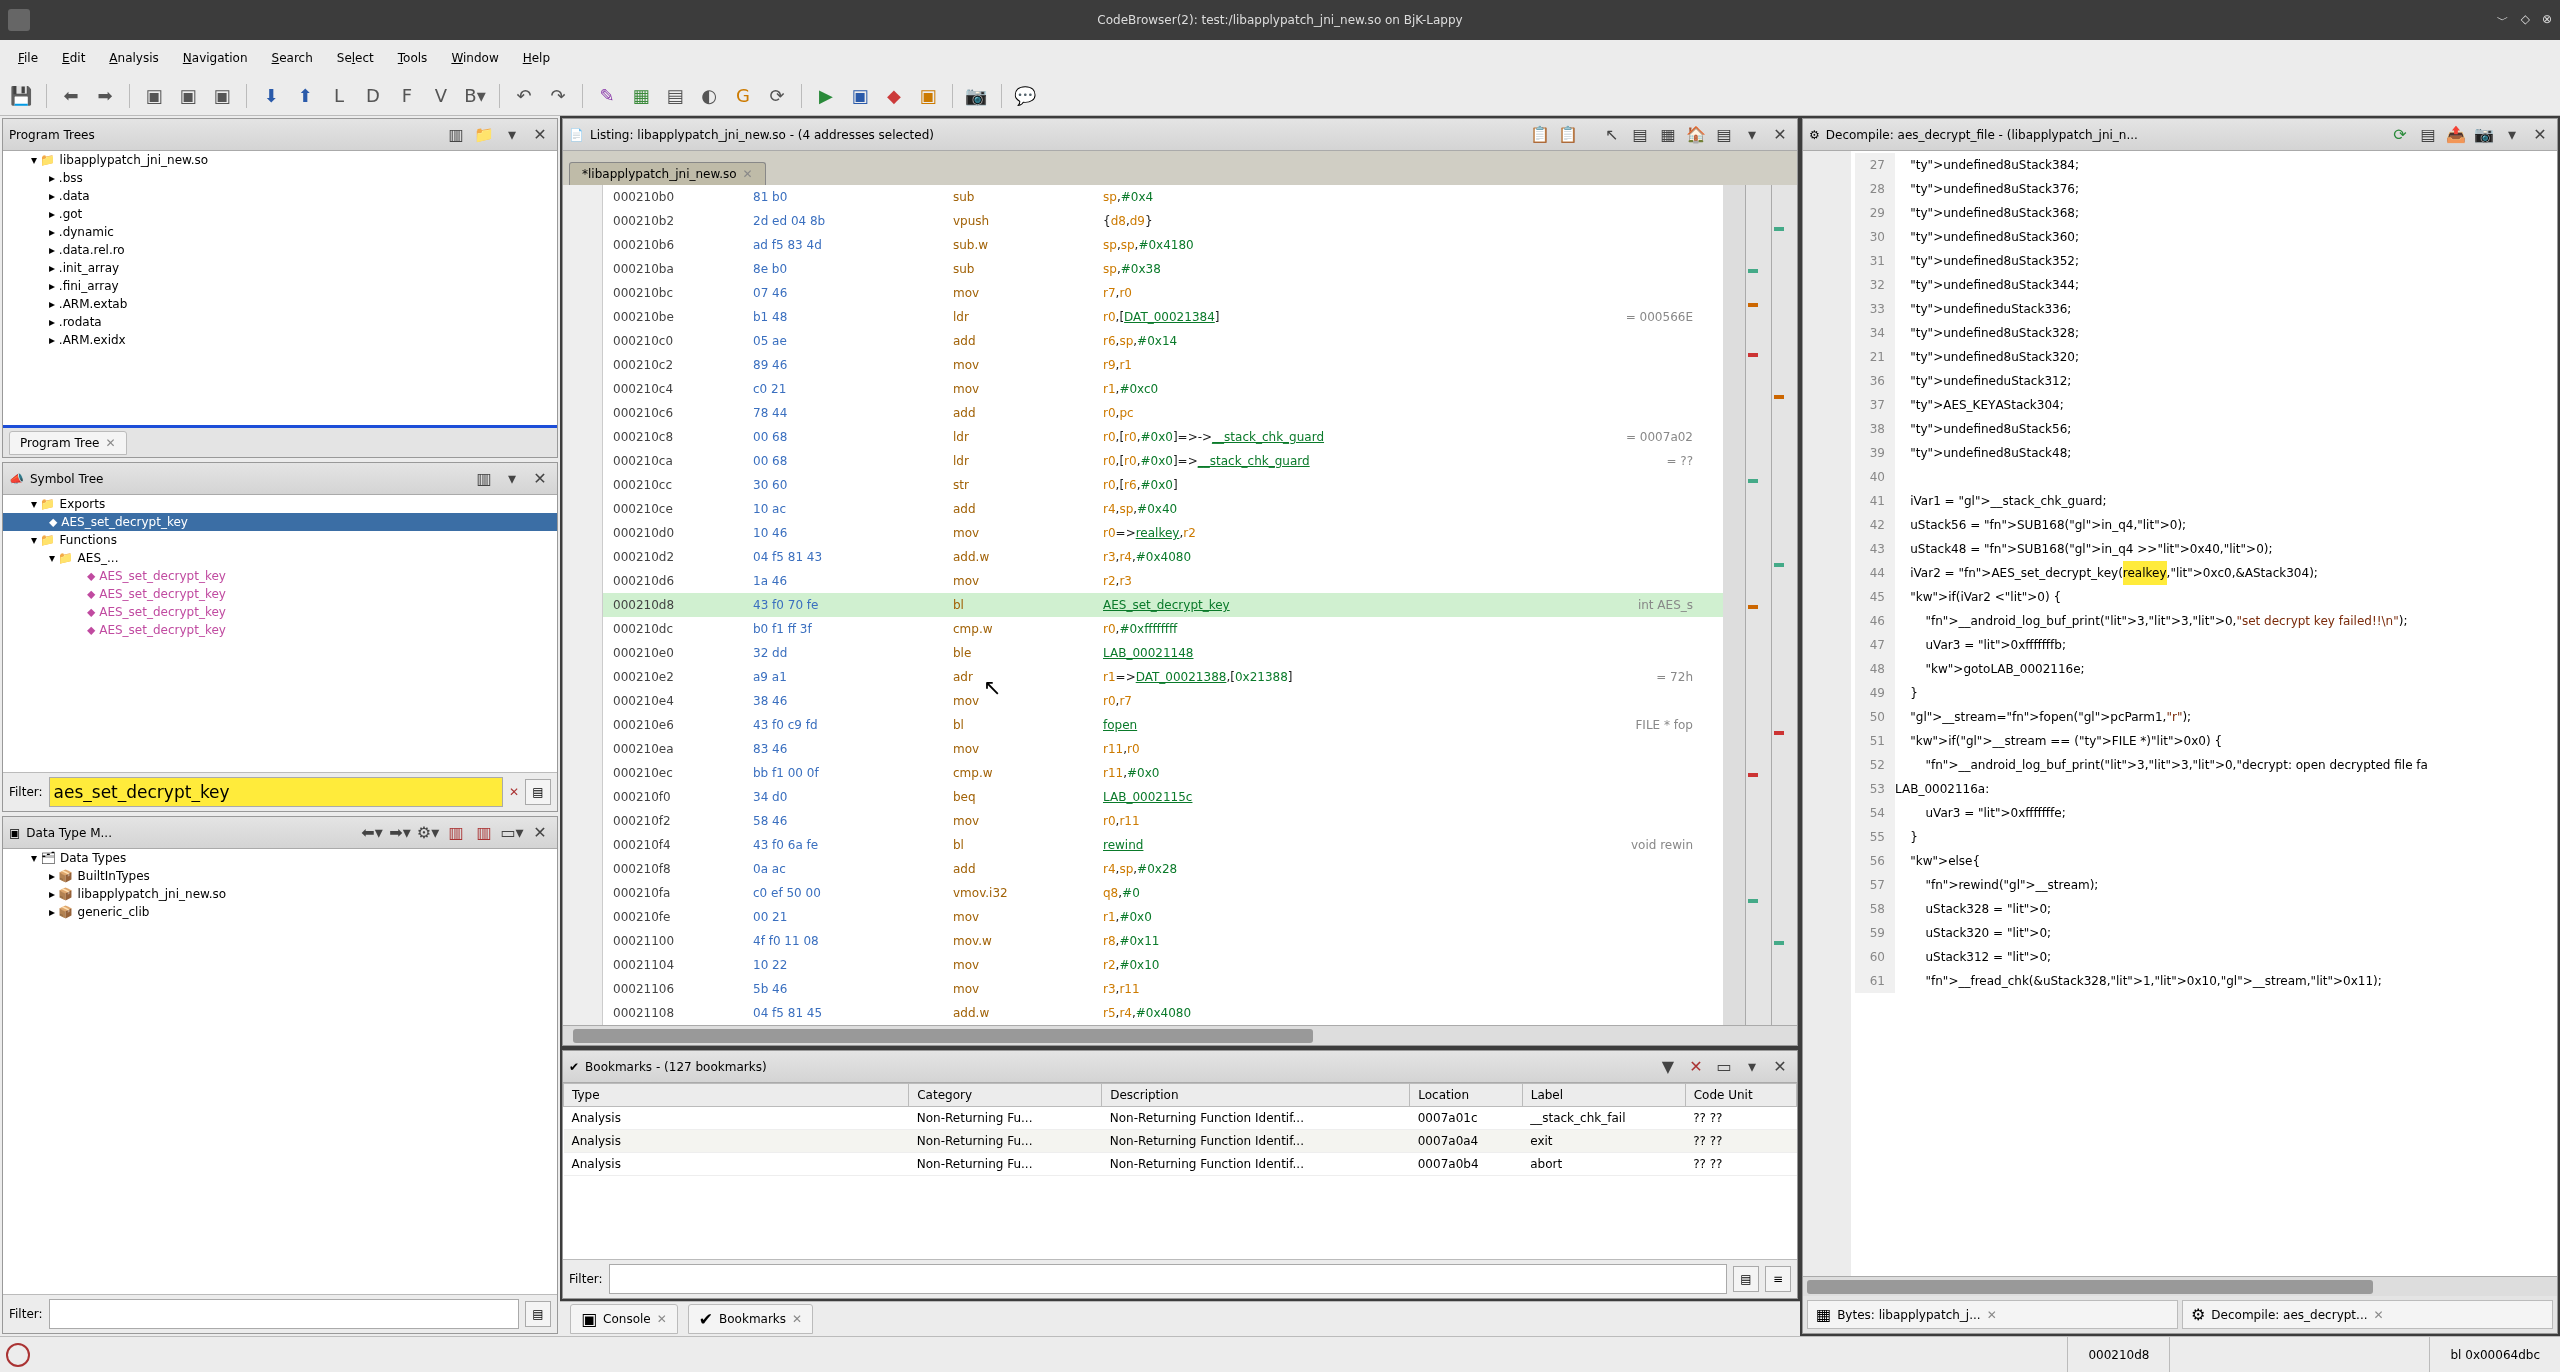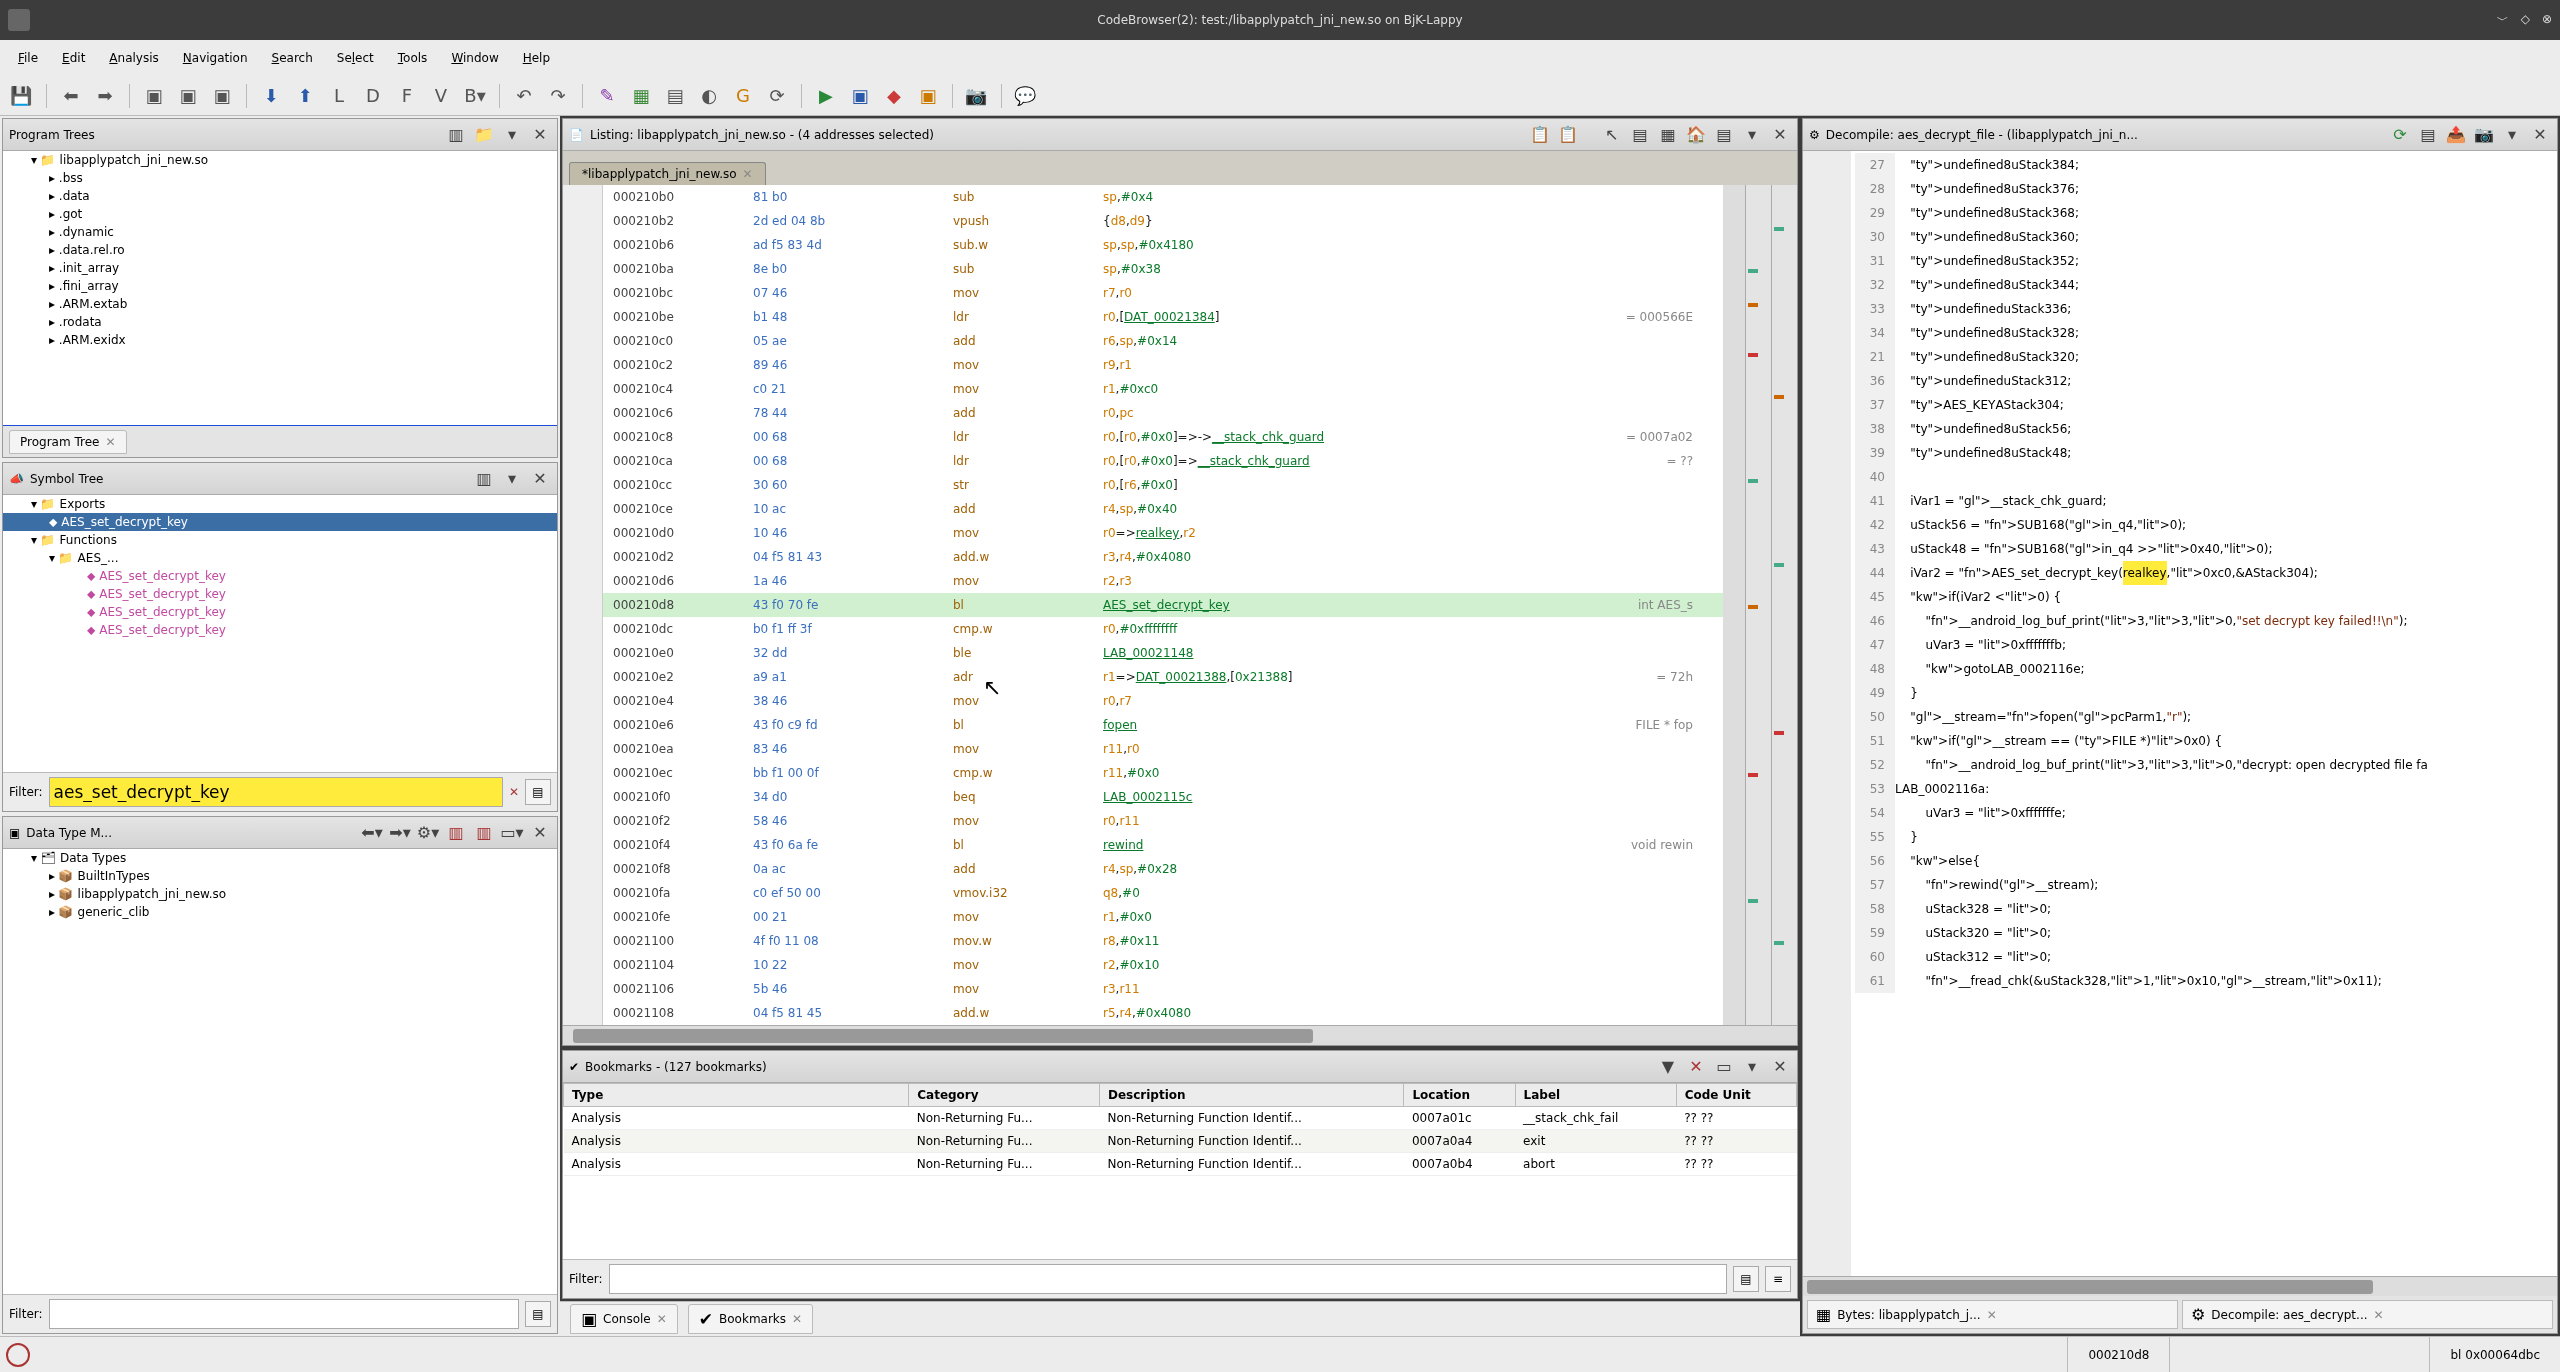--- a/index.html
+++ b/index.html
@@ -28,21 +28,21 @@
 .panel-hdr { height: 32px; background: linear-gradient(#e4e4e4,#d4d4d4); display: flex; align-items: center; padding: 0 6px; font-size: 18px; border-bottom:1px solid #aaa;}
 .panel-hdr .title { flex:1; display:flex; align-items:center; gap:6px;}
 .panel-hdr .icons { display:flex; gap:6px; }
 .panel-hdr .icons span { width:22px; height:22px; display:inline-flex; align-items:center; justify-content:center; cursor:pointer; font-size:16px; color:#444;}
 .panel-body { flex:1; background:#fff; overflow:auto; font-size:18px;}
 
 .tree-item { padding: 2px 24px 2px 28px; white-space:nowrap; cursor:pointer;}
 .tree-item.lvl1 { padding-left: 46px;}
 .tree-item.sel { background:#3b6ea5; color:#fff;}
 
-.tabbar { height: 32px; background:#e4e4e4; display:flex; align-items:center; padding:0 6px; gap:6px; border-top:1px solid #1d4ed8;}
+.tabbar { height: 32px; background:#e4e4e4; display:flex; align-items:center; padding:0 6px; gap:6px; border-top:3px solid #1d4ed8;}
 .tab { padding:4px 10px; background:#f4f4f4; border:1px solid #bbb; border-radius:3px 3px 0 0; font-size:17px; display:flex; align-items:center; gap:6px;}
 .tab .x { cursor:pointer; color:#888;}
 
 .filter-row { display:flex; align-items:center; padding:4px 6px; gap:6px; background:#ececec; border-top:1px solid #bbb;}
 .filter-row input { flex:1; padding:4px; font-size:17px; border:1px solid #aaa;}
 .filter-row input.hit { background:#ffeb3b;}
 .filter-row .btn { width:26px; height:26px; border:1px solid #aaa; background:#f4f4f4; cursor:pointer; display:inline-flex;align-items:center;justify-content:center;}
 
 
 .listing-tabs { height:34px; background:#d0cec4; display:flex; align-items:flex-end; padding:0 6px;}
@@ -64,21 +64,21 @@
 
 
 .decomp { flex:1; background:#fff; font-family:"DejaVu Sans Mono","Courier New",monospace; font-size:20px; overflow:hidden; padding:2px 4px;margin-left:48px;}
 .decomp .ln { display:flex; line-height:24px;}
 .decomp .num { width:40px; text-align:right; color:#888; padding-right:10px; background:#f0f0f0;}
 .decomp .code { white-space:pre; }
 .str { color:#7a2a0a;}
 .hl-token { background:#ffeb3b;}
 .bm-table { flex:1; background:#fff; font-size:18px;}
 .bm-table table { width:100%; border-collapse:collapse;}
-.bm-table th { text-align:left; background:#ececec; border:1px solid #bbb; padding:4px 8px; font-weight:bold;}
+.bm-table th { text-align:left; background:#ececec; border:1px solid #bbb; padding:4px 8px; font-weight:normal;}
 .bm-table td { padding:4px 8px; border-bottom:1px solid #eee;}
 .bm-table tr.alt { background:#f4f4f0;}
 
 .bottom-tabs { height:36px; background:#ececec; display:flex; align-items:center; padding:0 10px; gap:10px; border-top:1px solid #bbb;}
 .bottom-tabs .tab { background:#f4f4f4;}
 
 .statusbar { height:36px; background:#ececec; border-top:1px solid #bbb; display:flex; align-items:center; font-size:18px;}
 .statusbar .cell { border-left:1px solid #bbb; padding:0 20px; height:100%; display:flex; align-items:center;}
 .statusbar .spacer { flex:1;}
 .statusbar .ico { width:24px; height:24px; border-radius:12px; border:2px solid #a33; margin-left:6px;}

